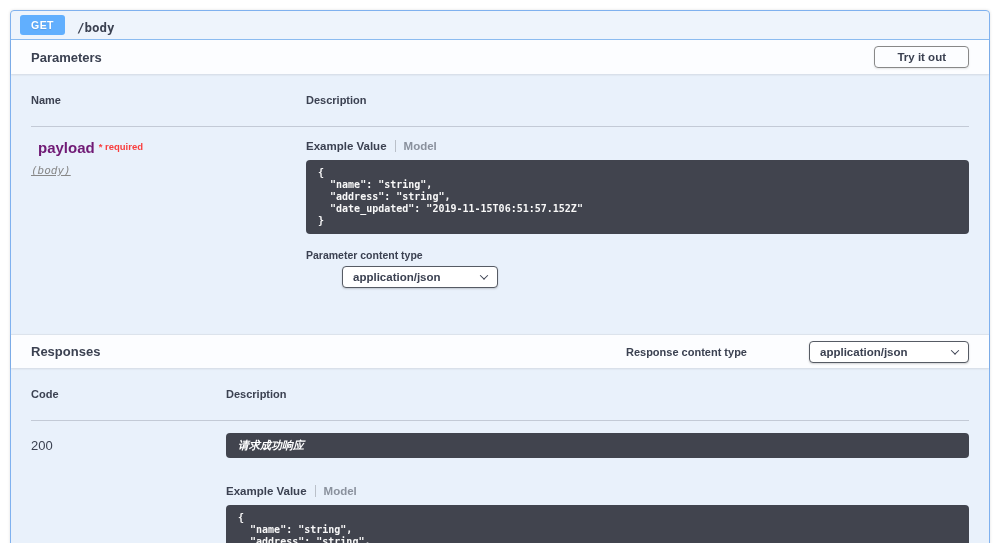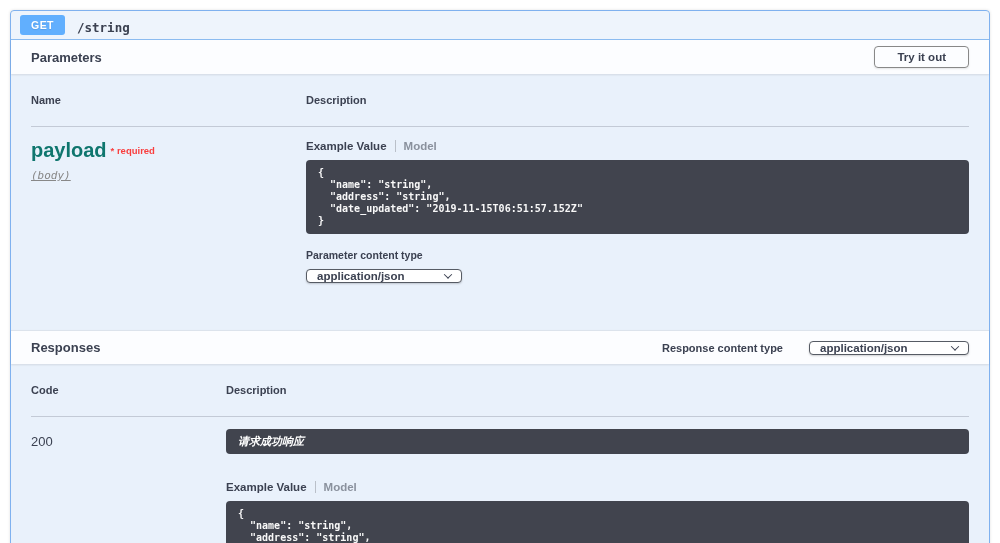--- a/index.html
+++ b/index.html
@@ -45,45 +45,46 @@
   
   .body { padding:14px 20px 12px; }
   .params-body { padding-bottom:46px; }
   .thead { display:grid; padding:6px 0 20px; border-bottom:1px solid rgba(59,65,81,.22); }
   .th { font-size:11px; font-weight:bold; color:#3b4151; }
   .params-grid { grid-template-columns:275px 1fr; }
   .resp-grid  { grid-template-columns:195px 1fr; }
   .row { display:grid; padding-top:12px; }
 
   
-  .pname { font-size:20px; font-weight:bold; color:#0f766e; }
+  .pname { font-size:15px; font-weight:bold; color:#701a75;margin-left:7px; }
   .required { color:#f93e3e; font-size:9.5px; font-weight:bold; margin-left:4px; vertical-align:3px; }
   .pin { font-size:11px; font-style:italic; color:#888; font-family:"DejaVu Sans Mono", monospace; margin-top:7px;text-decoration:underline; }
 
   
   .tabs { display:flex; align-items:center; margin:1px 0 8px; }
   .tab { font-size:11.5px; font-weight:bold; color:#3b4151; cursor:pointer; }
   .tab.inactive { color:#8a919d; }
   .tab-sep { width:1px; height:12px; background:#bac0c9; margin:0 8px; }
 
   
   .codeblock {
     display:block; background:var(--code-bg, #41444e); border-radius:4px;
     padding:7px 12px; color:#f8f8f8; font-family:"DejaVu Sans Mono", monospace;
     font-weight:bold; font-size:10px; line-height:12px; white-space:pre; overflow:hidden;
   }
 
   
   .ct-label { font-size:10.5px; font-weight:bold; color:#3b4151; margin:15px 0 5px; }
   .select {
     display:inline-flex; align-items:center; justify-content:space-between;
-    width:156px; height:14px; padding:0 10px; background:#fff;
+    width:156px; height:22px; padding:0 10px; background:#fff;
     border:1.5px solid #565b64; border-radius:4px;
     font-size:11.5px; font-weight:bold; color:#3b4151; cursor:pointer;
     box-shadow:0 1px 2px rgba(0,0,0,.18);
+    margin-left:36px;
   }
   .select.wide { width:160px; }
   .chev {
     width:6px; height:6px; border-right:1.6px solid #3b4151; border-bottom:1.6px solid #3b4151;
     transform:rotate(45deg) translate(-1px,-1px); flex:none;
   }
   .resp-ct { display:flex; align-items:center; gap:26px; }
   .ct-label-inline { font-size:11px; font-weight:bold; color:#3b4151; }
 
   
@@ -96,21 +97,21 @@
   .resp-tabs { margin-top:27px; }
 </style>
 </head>
 <body>
 
 <div class="page">
   <div class="opblock">
 
     <div class="summary">
       <span class="method">GET</span>
-      <span class="path">/string</span>
+      <span class="path">/body</span>
     </div>
 
     <div class="section-header">
       <h4>Parameters</h4>
       <button class="try-btn">Try it out</button>
     </div>
 
     <div class="body params-body">
       <div class="thead params-grid">
         <div class="th">Name</div>

